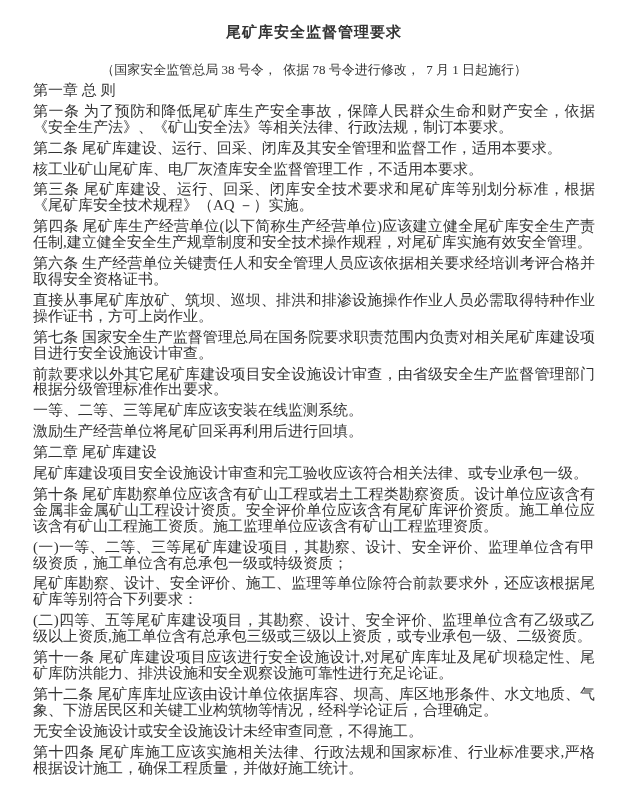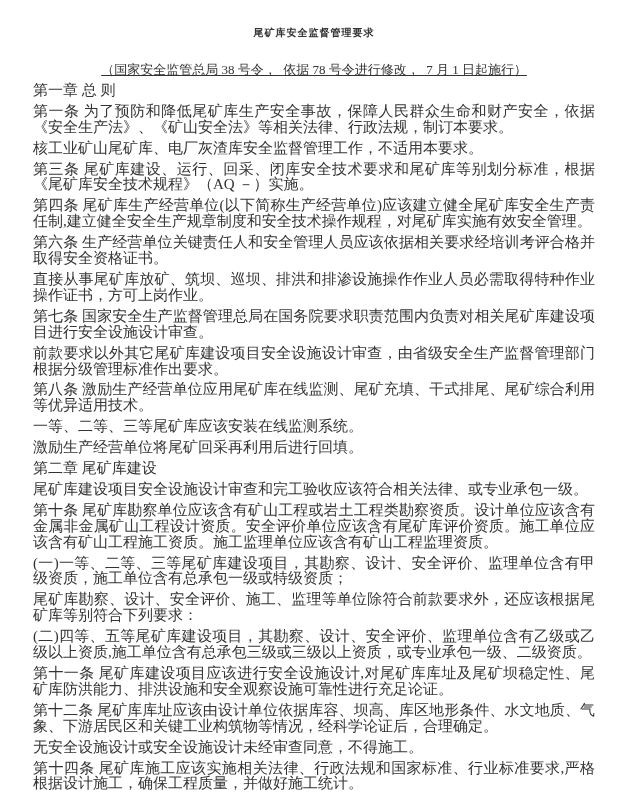--- a/index.html
+++ b/index.html
@@ -14,32 +14,31 @@
     background: #ffffff;
     box-sizing: border-box;
     padding: 24px 28px 10px 28px;
     overflow: hidden;
     font-family: "Liberation Serif", "DejaVu Serif", serif;
     color: #333333;
   }
   .doc-title {
     text-align: center;
     font-weight: bold;
-    font-size: 10px;
+    font-size: 15px;
     line-height: 17px;
     letter-spacing: 1px;
     margin: 0 0 21px 0;
   }
   .doc-subtitle {
     text-align: center;
     font-size: 13px;
     line-height: 15.9px;
     margin: 0;
     white-space: pre-wrap;
-    text-decoration: underline;
   }
   .doc-body {
     margin: 0;
   }
   .doc-body p {
     margin: 5px;
     font-size: 15px;
     line-height: 15.9px;
     text-align: justify;
     text-justify: inter-character;
@@ -48,28 +47,28 @@
 </style>
 </head>
 <body>
 
 <div class="page">
   <h1 class="doc-title">尾矿库安全监督管理要求</h1>
   <p class="doc-subtitle">（国家安全监管总局 38 号令，  依据 78 号令进行修改，  7 月 1 日起施行）</p>
   <div class="doc-body" id="doc-body">
       <p>第一章 总 则</p>
       <p>第一条 为了预防和降低尾矿库生产安全事故，保障人民群众生命和财产安全，依据《安全生产法》、《矿山安全法》等相关法律、行政法规，制订本要求。</p>
+      <p>第二条 尾矿库建设、运行、回采、闭库及其安全管理和监督工作，适用本要求。</p>
       <p>核工业矿山尾矿库、电厂灰渣库安全监督管理工作，不适用本要求。</p>
       <p>第三条 尾矿库建设、运行、回采、闭库安全技术要求和尾矿库等别划分标准，根据《尾矿库安全技术规程》（AQ －）实施。</p>
       <p>第四条 尾矿库生产经营单位(以下简称生产经营单位)应该建立健全尾矿库安全生产责任制,建立健全安全生产规章制度和安全技术操作规程，对尾矿库实施有效安全管理。</p>
       <p>第六条 生产经营单位关键责任人和安全管理人员应该依据相关要求经培训考评合格并取得安全资格证书。</p>
       <p>直接从事尾矿库放矿、筑坝、巡坝、排洪和排渗设施操作作业人员必需取得特种作业操作证书，方可上岗作业。</p>
       <p>第七条 国家安全生产监督管理总局在国务院要求职责范围内负责对相关尾矿库建设项目进行安全设施设计审查。</p>
       <p>前款要求以外其它尾矿库建设项目安全设施设计审查，由省级安全生产监督管理部门根据分级管理标准作出要求。</p>
-      <p>第八条 激励生产经营单位应用尾矿库在线监测、尾矿充填、干式排尾、尾矿综合利用等优异适用技术。</p>
       <p>一等、二等、三等尾矿库应该安装在线监测系统。</p>
       <p>激励生产经营单位将尾矿回采再利用后进行回填。</p>
       <p>第二章 尾矿库建设</p>
       <p>尾矿库建设项目安全设施设计审查和完工验收应该符合相关法律、或专业承包一级。</p>
       <p>第十条 尾矿库勘察单位应该含有矿山工程或岩土工程类勘察资质。设计单位应该含有金属非金属矿山工程设计资质。安全评价单位应该含有尾矿库评价资质。施工单位应该含有矿山工程施工资质。施工监理单位应该含有矿山工程监理资质。</p>
       <p>(一)一等、二等、三等尾矿库建设项目，其勘察、设计、安全评价、监理单位含有甲级资质，施工单位含有总承包一级或特级资质；</p>
       <p>尾矿库勘察、设计、安全评价、施工、监理等单位除符合前款要求外，还应该根据尾矿库等别符合下列要求：</p>
       <p>(二)四等、五等尾矿库建设项目，其勘察、设计、安全评价、监理单位含有乙级或乙级以上资质,施工单位含有总承包三级或三级以上资质，或专业承包一级、二级资质。</p>
       <p>第十一条 尾矿库建设项目应该进行安全设施设计,对尾矿库库址及尾矿坝稳定性、尾矿库防洪能力、排洪设施和安全观察设施可靠性进行充足论证。</p>
       <p>第十二条 尾矿库库址应该由设计单位依据库容、坝高、库区地形条件、水文地质、气象、下游居民区和关键工业构筑物等情况，经科学论证后，合理确定。</p>

